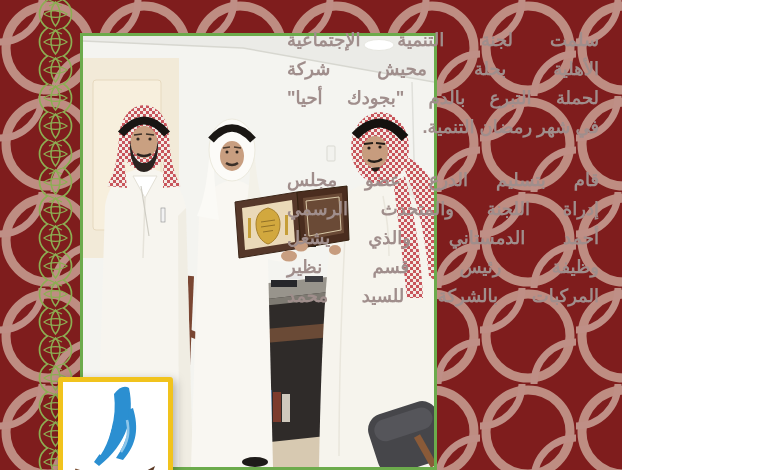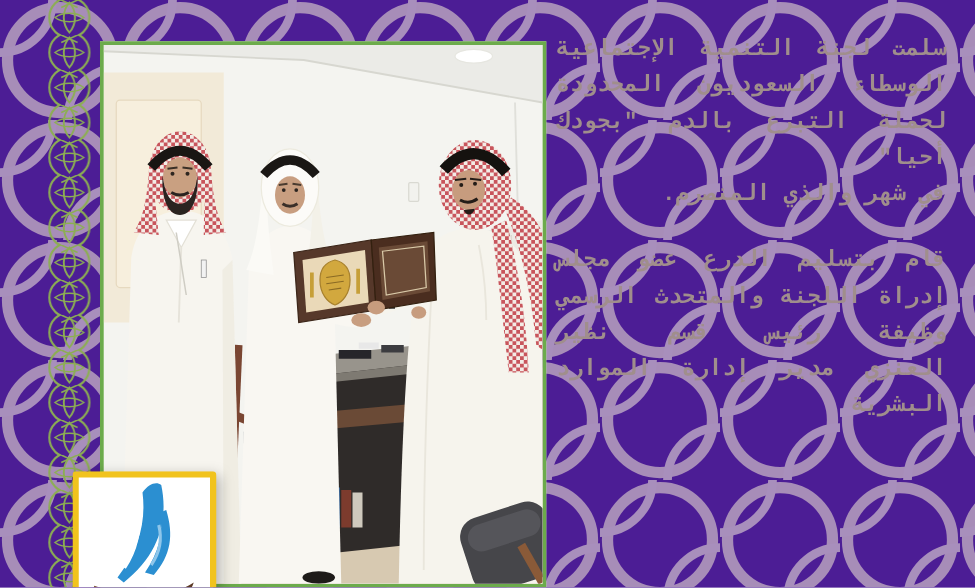--- a/index.html
+++ b/index.html
@@ -1,17 +1,17 @@
 <!DOCTYPE html>
 <html lang="ar"><head>
 <meta charset="utf-8">
 <style>
   html,body{margin:0;padding:0;}
-  .canvas{position:relative;width:780px;height:470px;overflow:hidden;
-          background:#4c1d95;font-family:Liberation Mono, monospace;}
+  .canvas{position:relative;width:622px;height:470px;overflow:hidden;
+          background:#7f1d1d;font-family:Liberation Sans, sans-serif;}
   .bg-pattern{position:absolute;left:0;top:0;z-index:0;}
   .knot-strip{position:absolute;left:37px;top:0;width:37px;height:470px;z-index:1;}
   .photo-frame{position:absolute;left:80px;top:33px;width:357px;height:437px;
                border:3px solid #6cab4c;box-sizing:border-box;background:#f4f4f0;z-index:2;}
   .photo-frame svg{display:block;width:351px;height:431px;}
   .logo-badge{position:absolute;left:58px;top:377px;width:117px;height:93px;
               overflow:hidden;z-index:4;filter:drop-shadow(3px 3px 5px rgba(0,0,0,0.28));}
   .logo-box{width:115px;height:115px;background:#ffffff;border:5px solid #f1c31d;
             border-radius:3px;box-sizing:border-box;}
   .logo-box svg{display:block;width:105px;height:105px;}
@@ -184,25 +184,26 @@
         <path d="M64,38 C67,50 65,60 58,70" stroke="#8ec6ea" stroke-width="2.5" fill="none"></path>
         <path d="M12,88 C34,100 66,100 92,84 C88,97 76,104 56,106 C36,106 22,99 12,88 Z" fill="#5c3a26"></path>
         <path d="M12,88 C30,94 52,96 74,92" stroke="#7a5033" stroke-width="3" fill="none"></path>
       </svg>
     </div>
   </div>
 
   <div class="text-col">
     <div class="para">
       <div class="line">سلمت لجنة التنمية الإجتماعية</div>
-      <div class="line">الوسطاء السعوديون المحدودة</div>
+      <div class="line">الأهلية بحلة محيش شركة</div>
       <div class="line">لحملة التبرع بالدم "بجودك أحيا"</div>
-      <div class="line end">في شهر والذي المنصرم.</div>
+      <div class="line end">في شهر رمضان التنمية.</div>
     </div>
     <div class="para">
       <div class="line">قام بتسليم الدرع عضو مجلس</div>
       <div class="line">إدراة اللجنة والمتحدث الرسمي</div>
+      <div class="line">أحمد الدمستاني والذي يشغل</div>
       <div class="line">وظيفة رئيس قسم نظير</div>
-      <div class="line">العنزي مدير إدارة الموارد البشرية</div>
+      <div class="line">المركبات بالشركة للسيد محمد</div>
     </div>
   </div>
 
 </div>
 
 </body></html>

